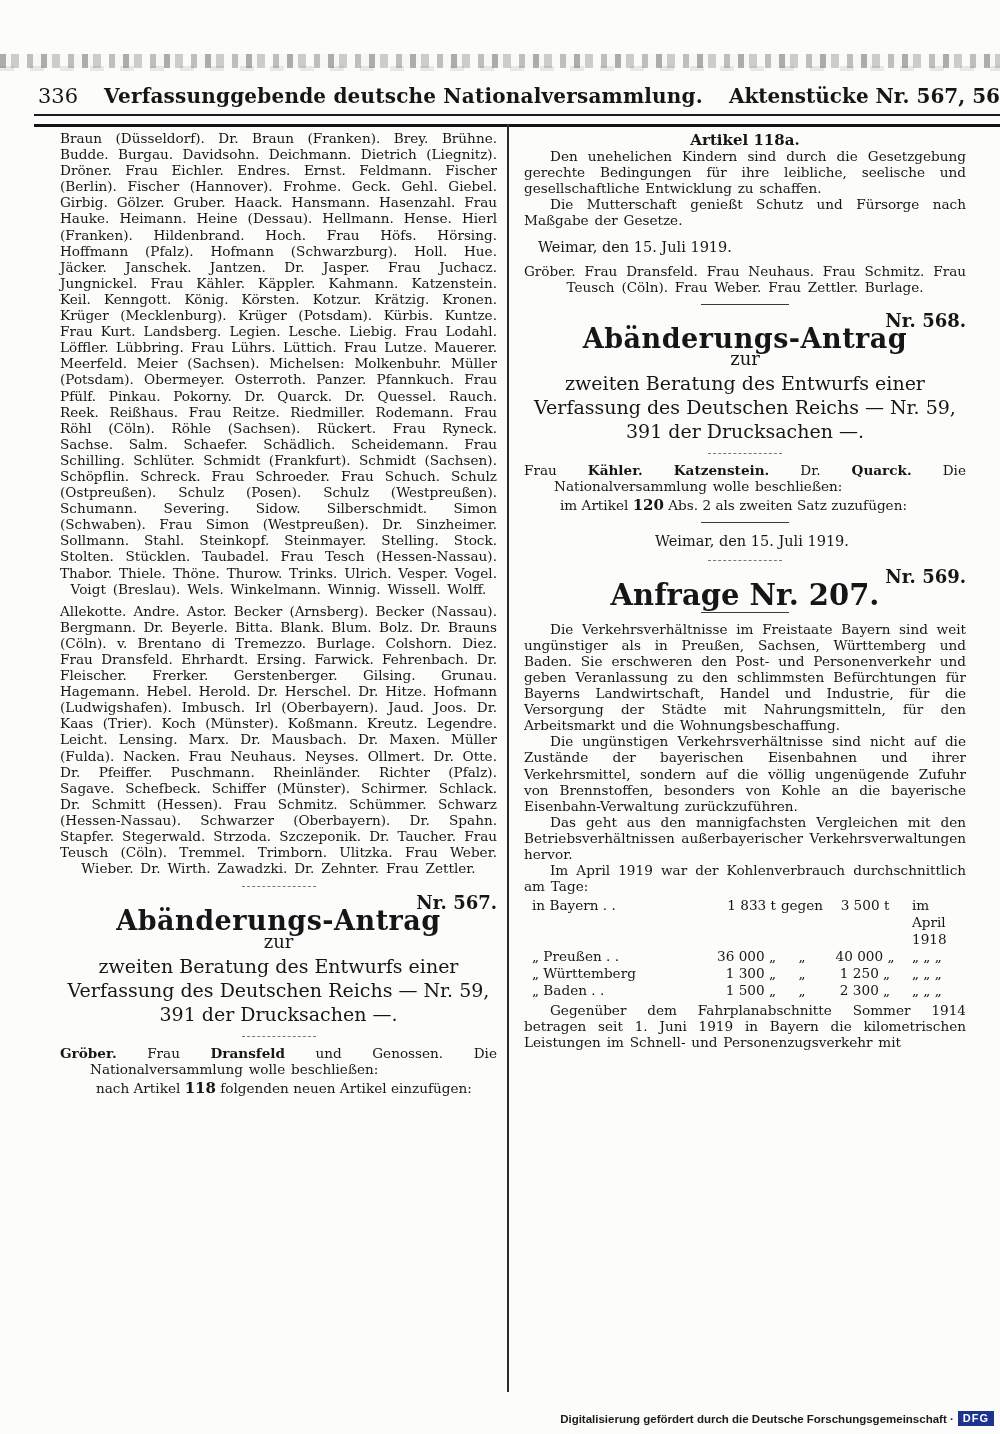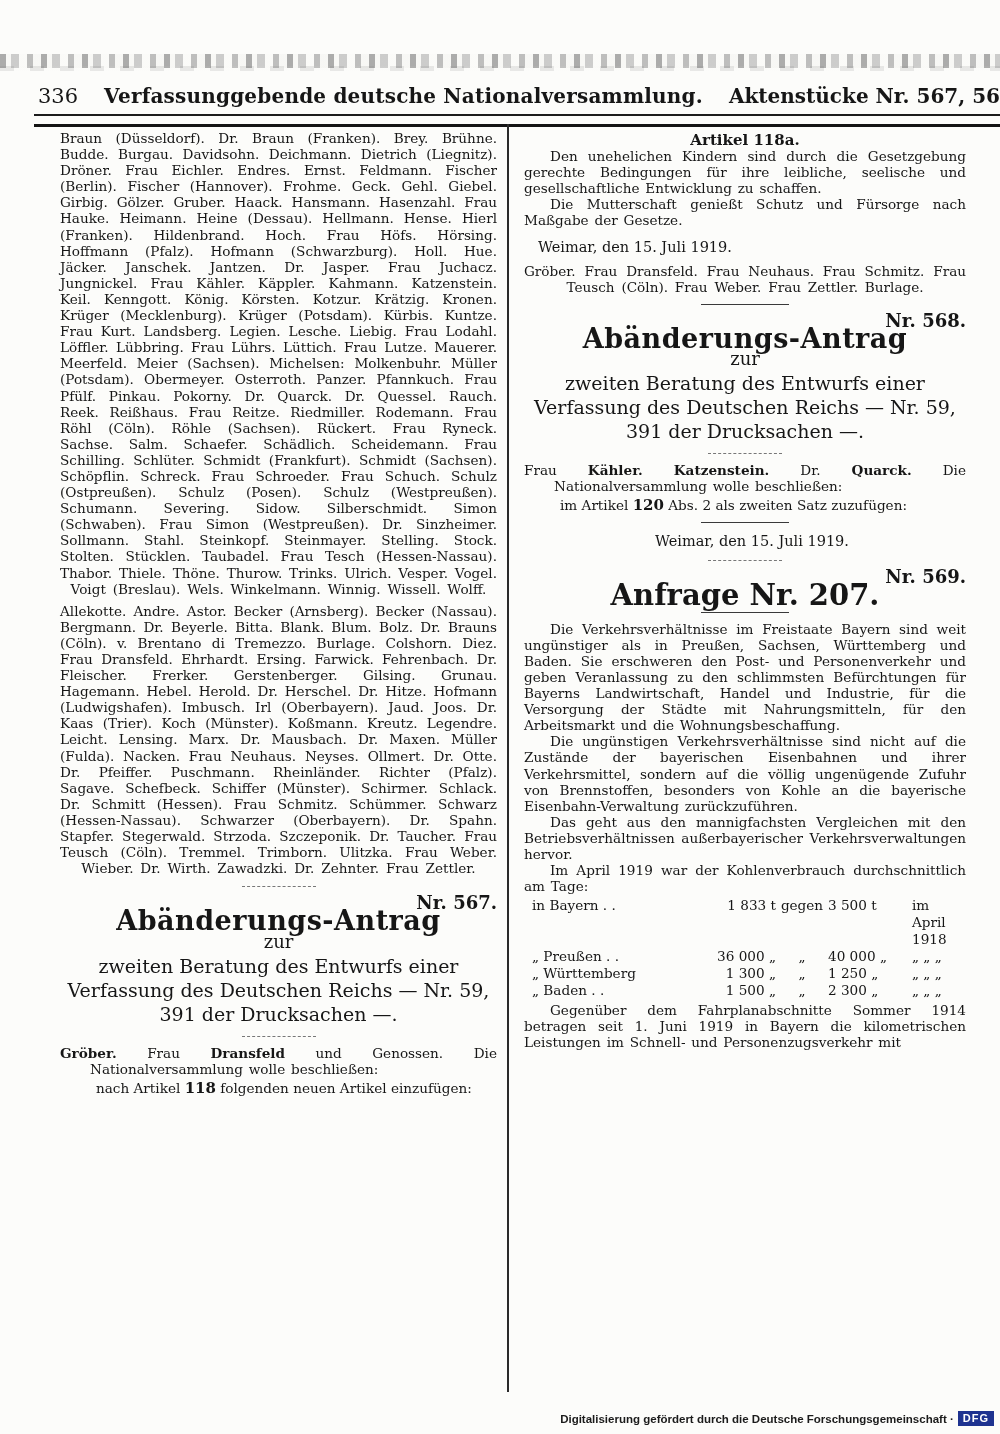--- a/index.html
+++ b/index.html
@@ -63,21 +63,21 @@
   .sig{margin-top:8px;}
   .art-head{text-align:center;font-size:15px;font-weight:600;margin-top:2px;}
   .body-p{text-align:justify;word-spacing:1.5px;}
   .body-p.ind{text-indent:26px;} .mt6{margin-top:6px;} .mt8{margin-top:8px;} .mt10{margin-top:10px;}
 
   .coal-table{margin:3px 0 3px 8px;}
   .coal-row{display:flex;line-height:17px;}
   .coal-row .c-label{width:158px;}
   .coal-row .c-v1{width:86px;text-align:right;}
   .coal-row .c-mid{width:52px;text-align:center;}
-  .coal-row .c-v2{width:74px;text-align:left;}
+  .coal-row .c-v2{width:74px;text-align:center;}
   .coal-row .c-tail{flex:1;padding-left:10px;}
 
   .footer{
     position:absolute;right:6px;bottom:8px;
     font-family:"Liberation Sans", sans-serif;
     font-size:11.5px;font-weight:bold;color:#1b1b1b;
     display:flex;align-items:center;gap:4px;
   }
   .dfg-box{
     display:inline-block;background:#1e3390;color:#ffffff;

